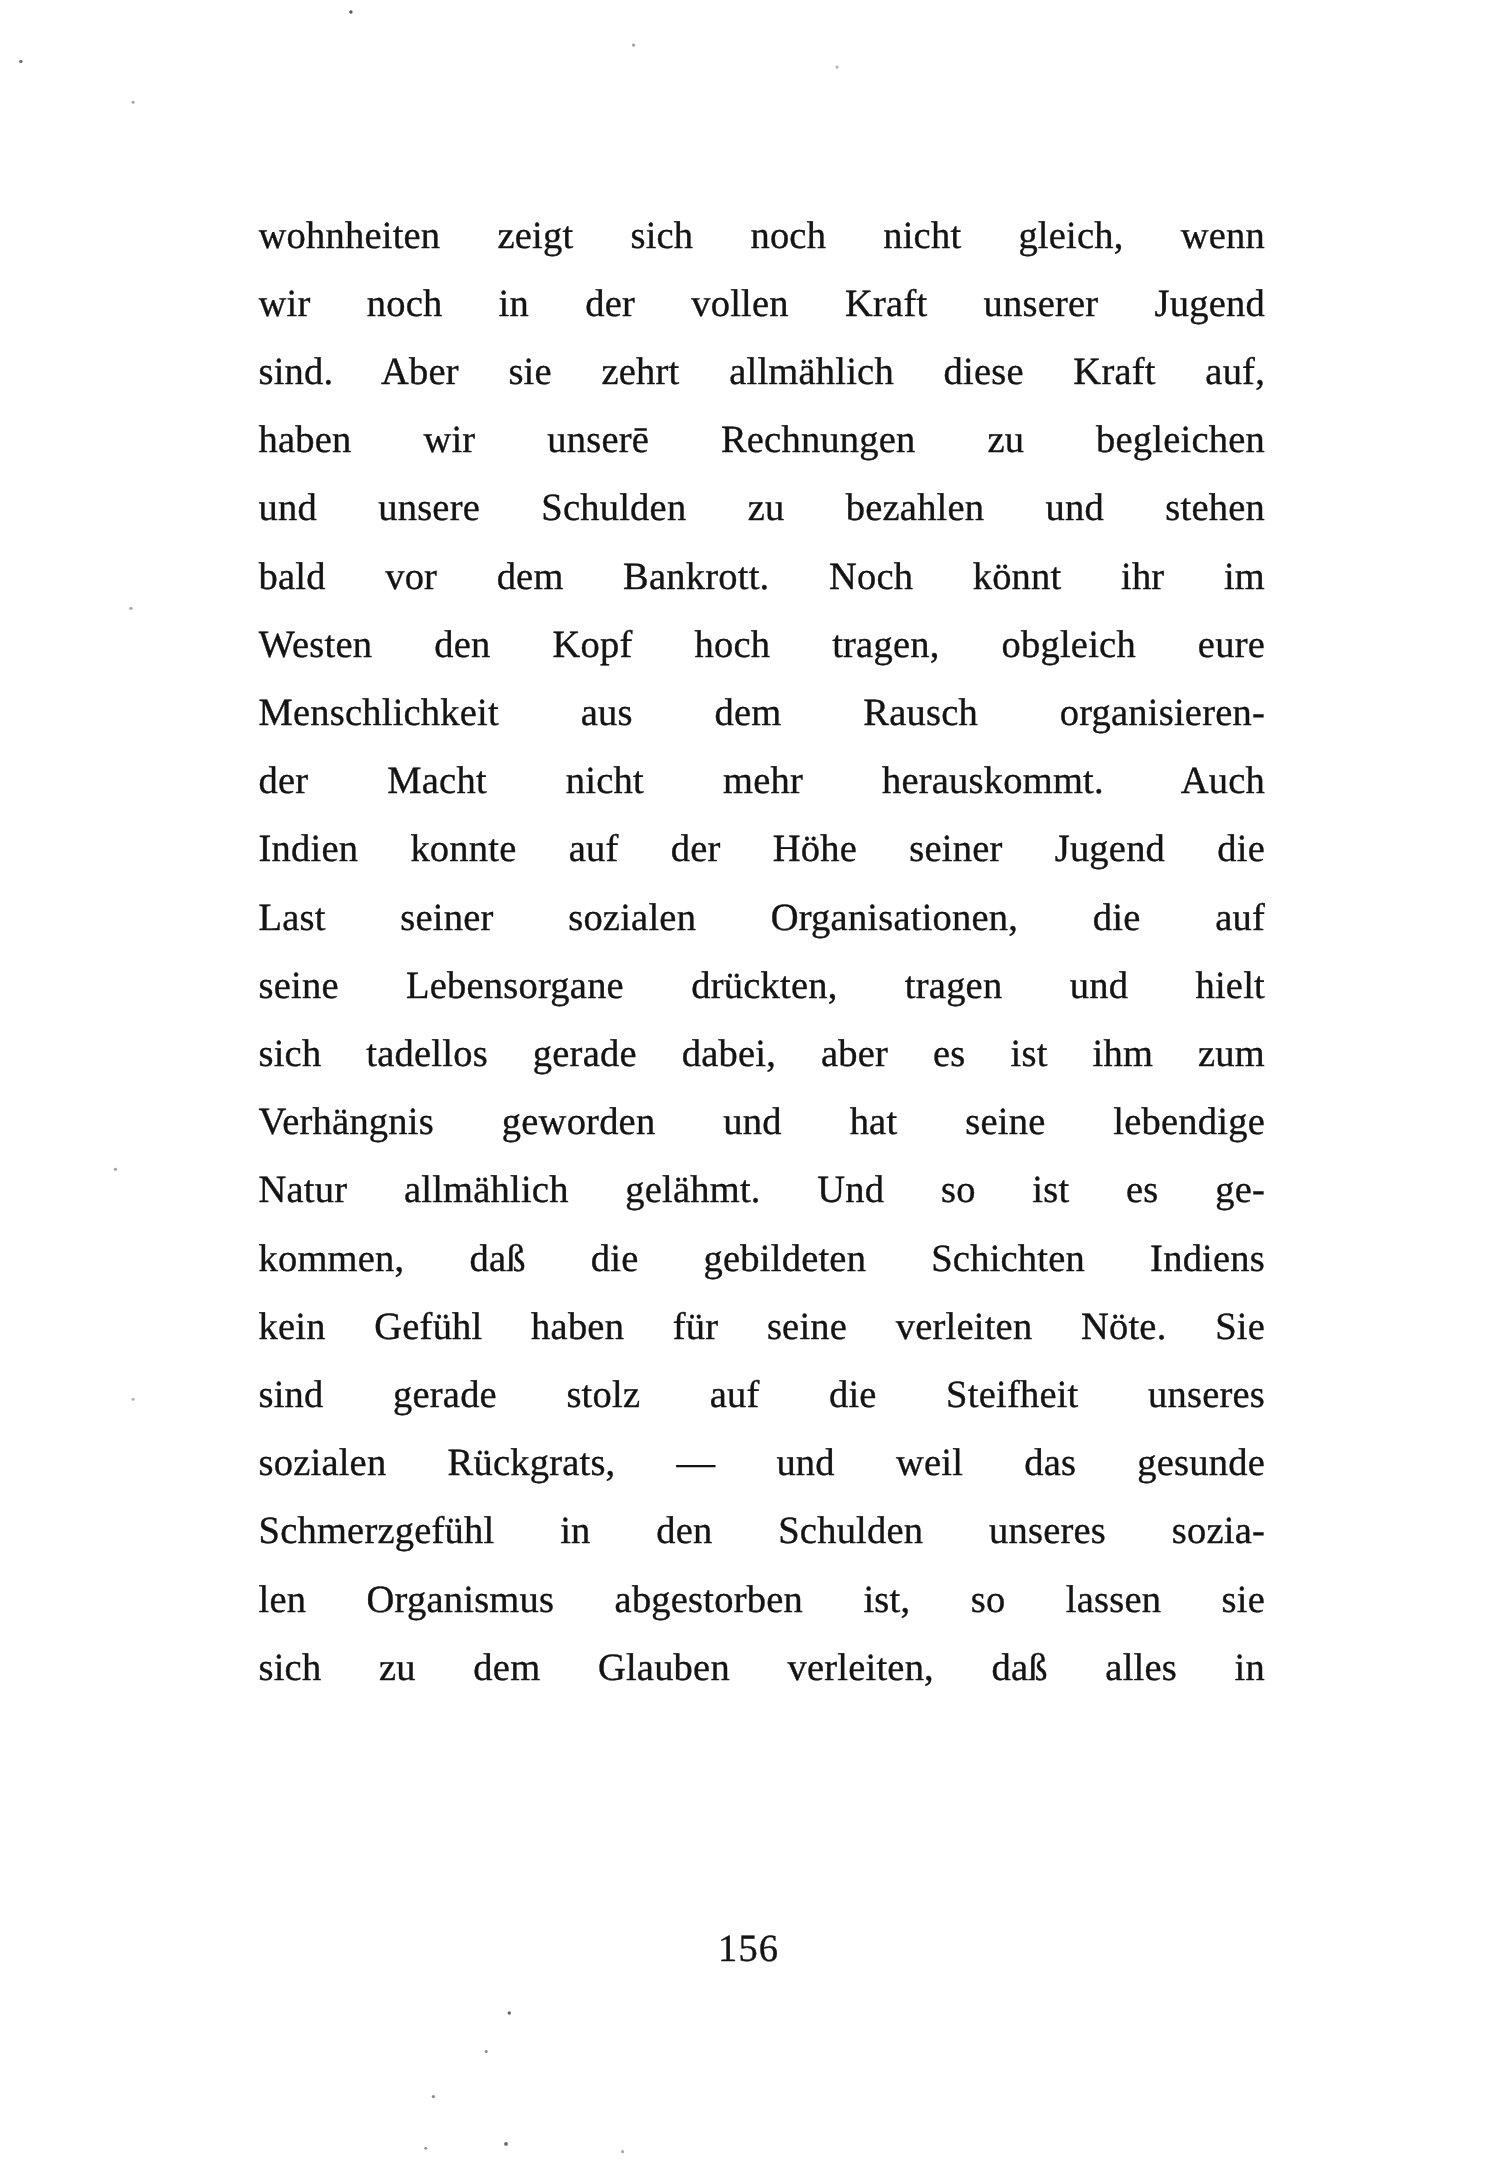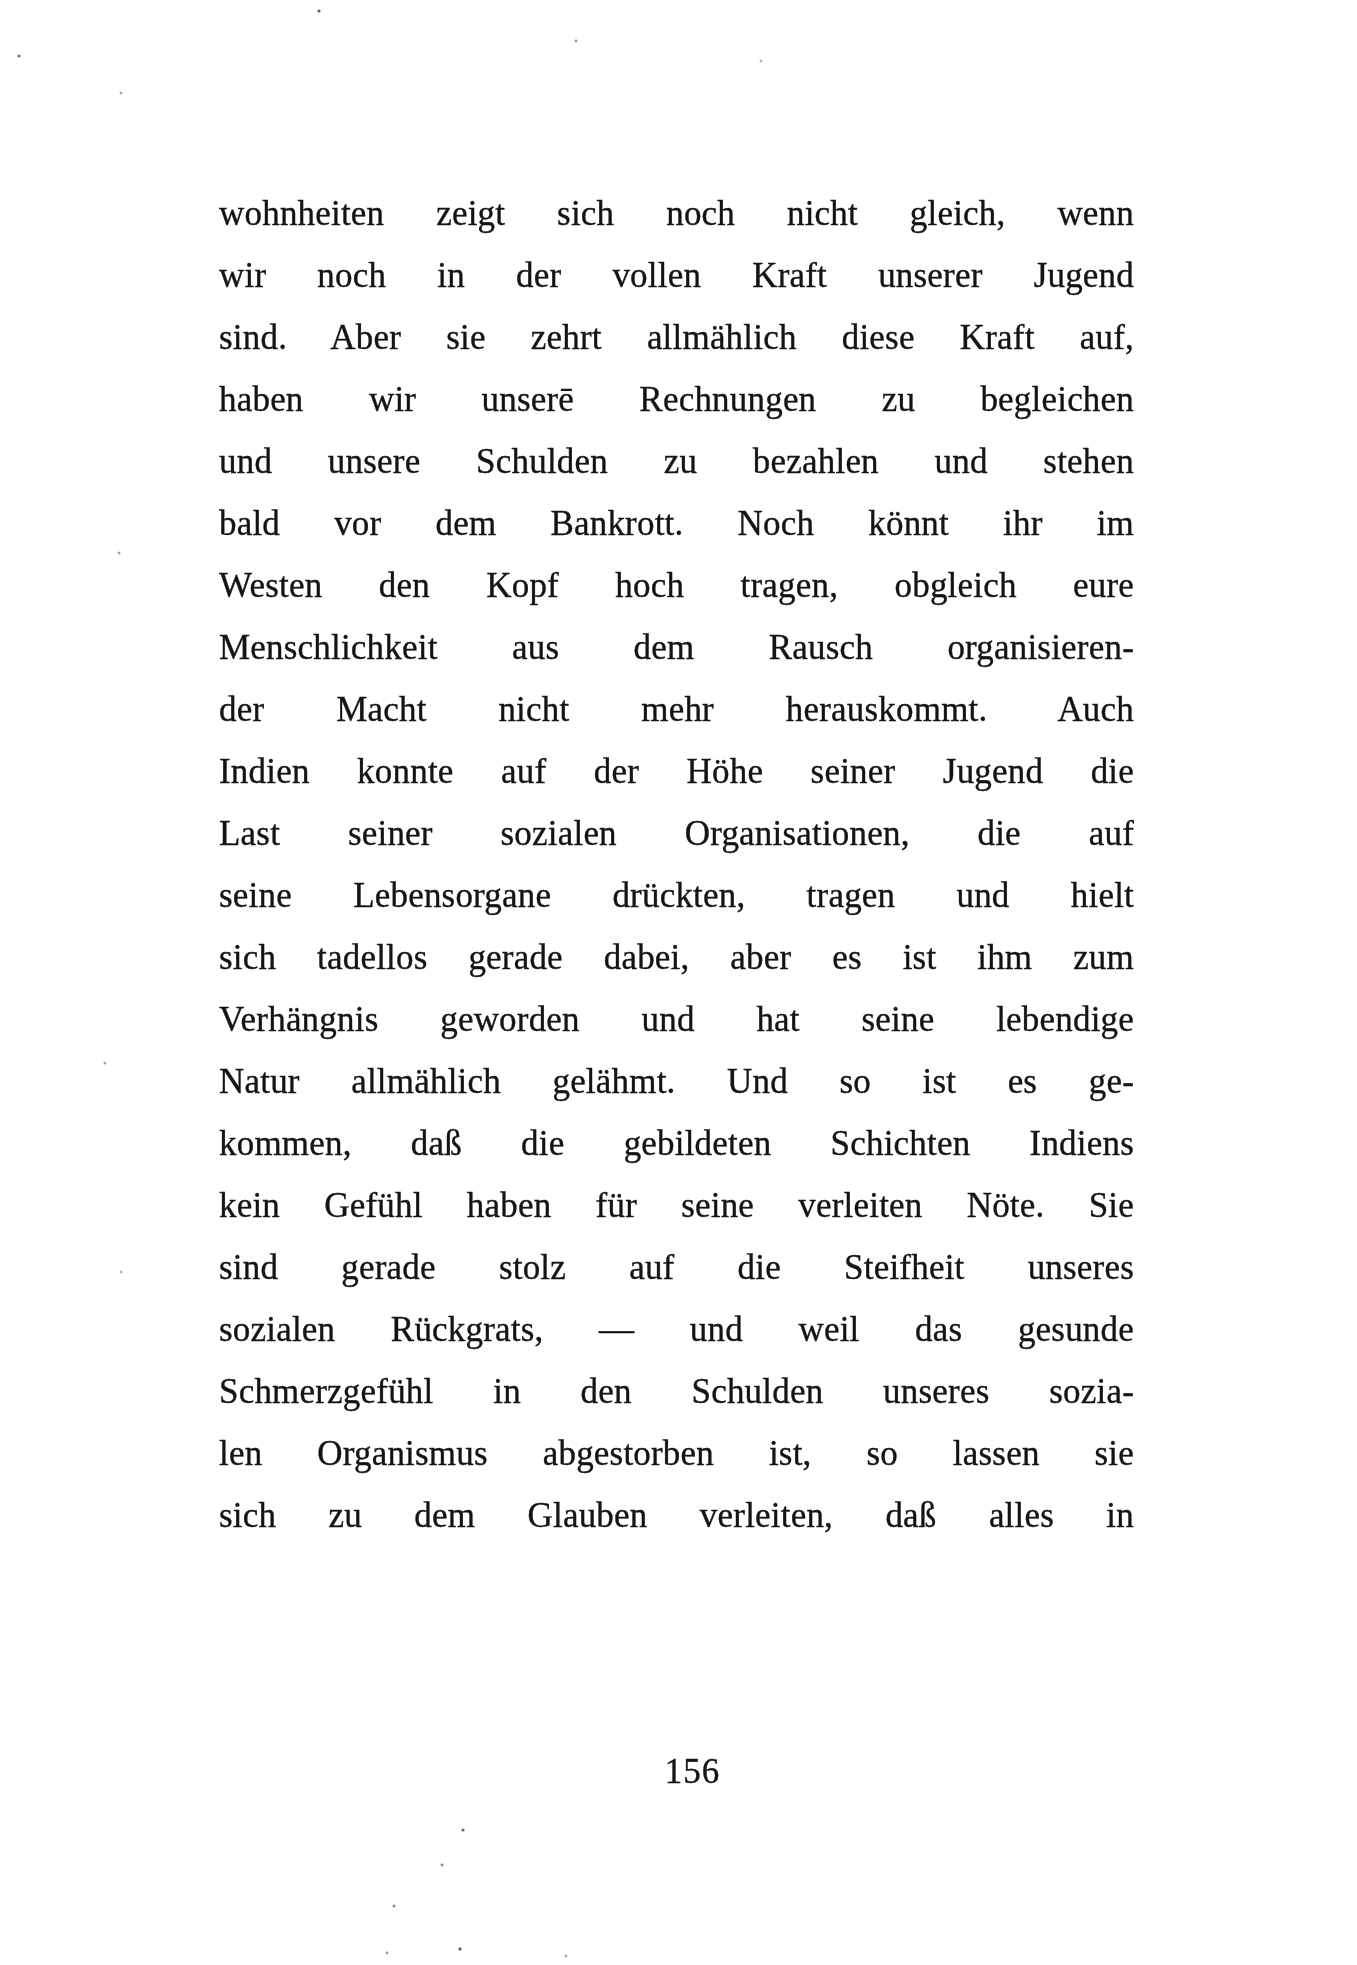--- a/index.html
+++ b/index.html
@@ -13,41 +13,41 @@
     position: relative;
     overflow: hidden;
   }
   .book-page {
     position: absolute;
     inset: 0;
     background: #ffffff;
   }
   .text-block {
     position: absolute;
-    left: 219px;
+    left: 235px;
     top: 183px;
     width: 915px;
     color: #141414;
     font-family: "Liberation Serif", "DejaVu Serif", serif;
     font-size: 35px;
     -webkit-text-stroke: 0.35px #141414;
     letter-spacing: 0.2px;
   }
   .text-line {
     height: 62px;
     line-height: 62px;
     text-align: justify;
     text-align-last: justify;
     white-space: nowrap; 
   }
   
   .text-line { white-space: normal; overflow: hidden; }
   .page-number {
     position: absolute;
-    left: 235px;
+    left: 223px;
     top: 1752px;
     width: 915px;
     text-align: center;
     color: #141414;
     font-family: "Liberation Serif", "DejaVu Serif", serif;
     font-size: 35px;
     -webkit-text-stroke: 0.35px #141414;
     letter-spacing: 1px;
   }
   

